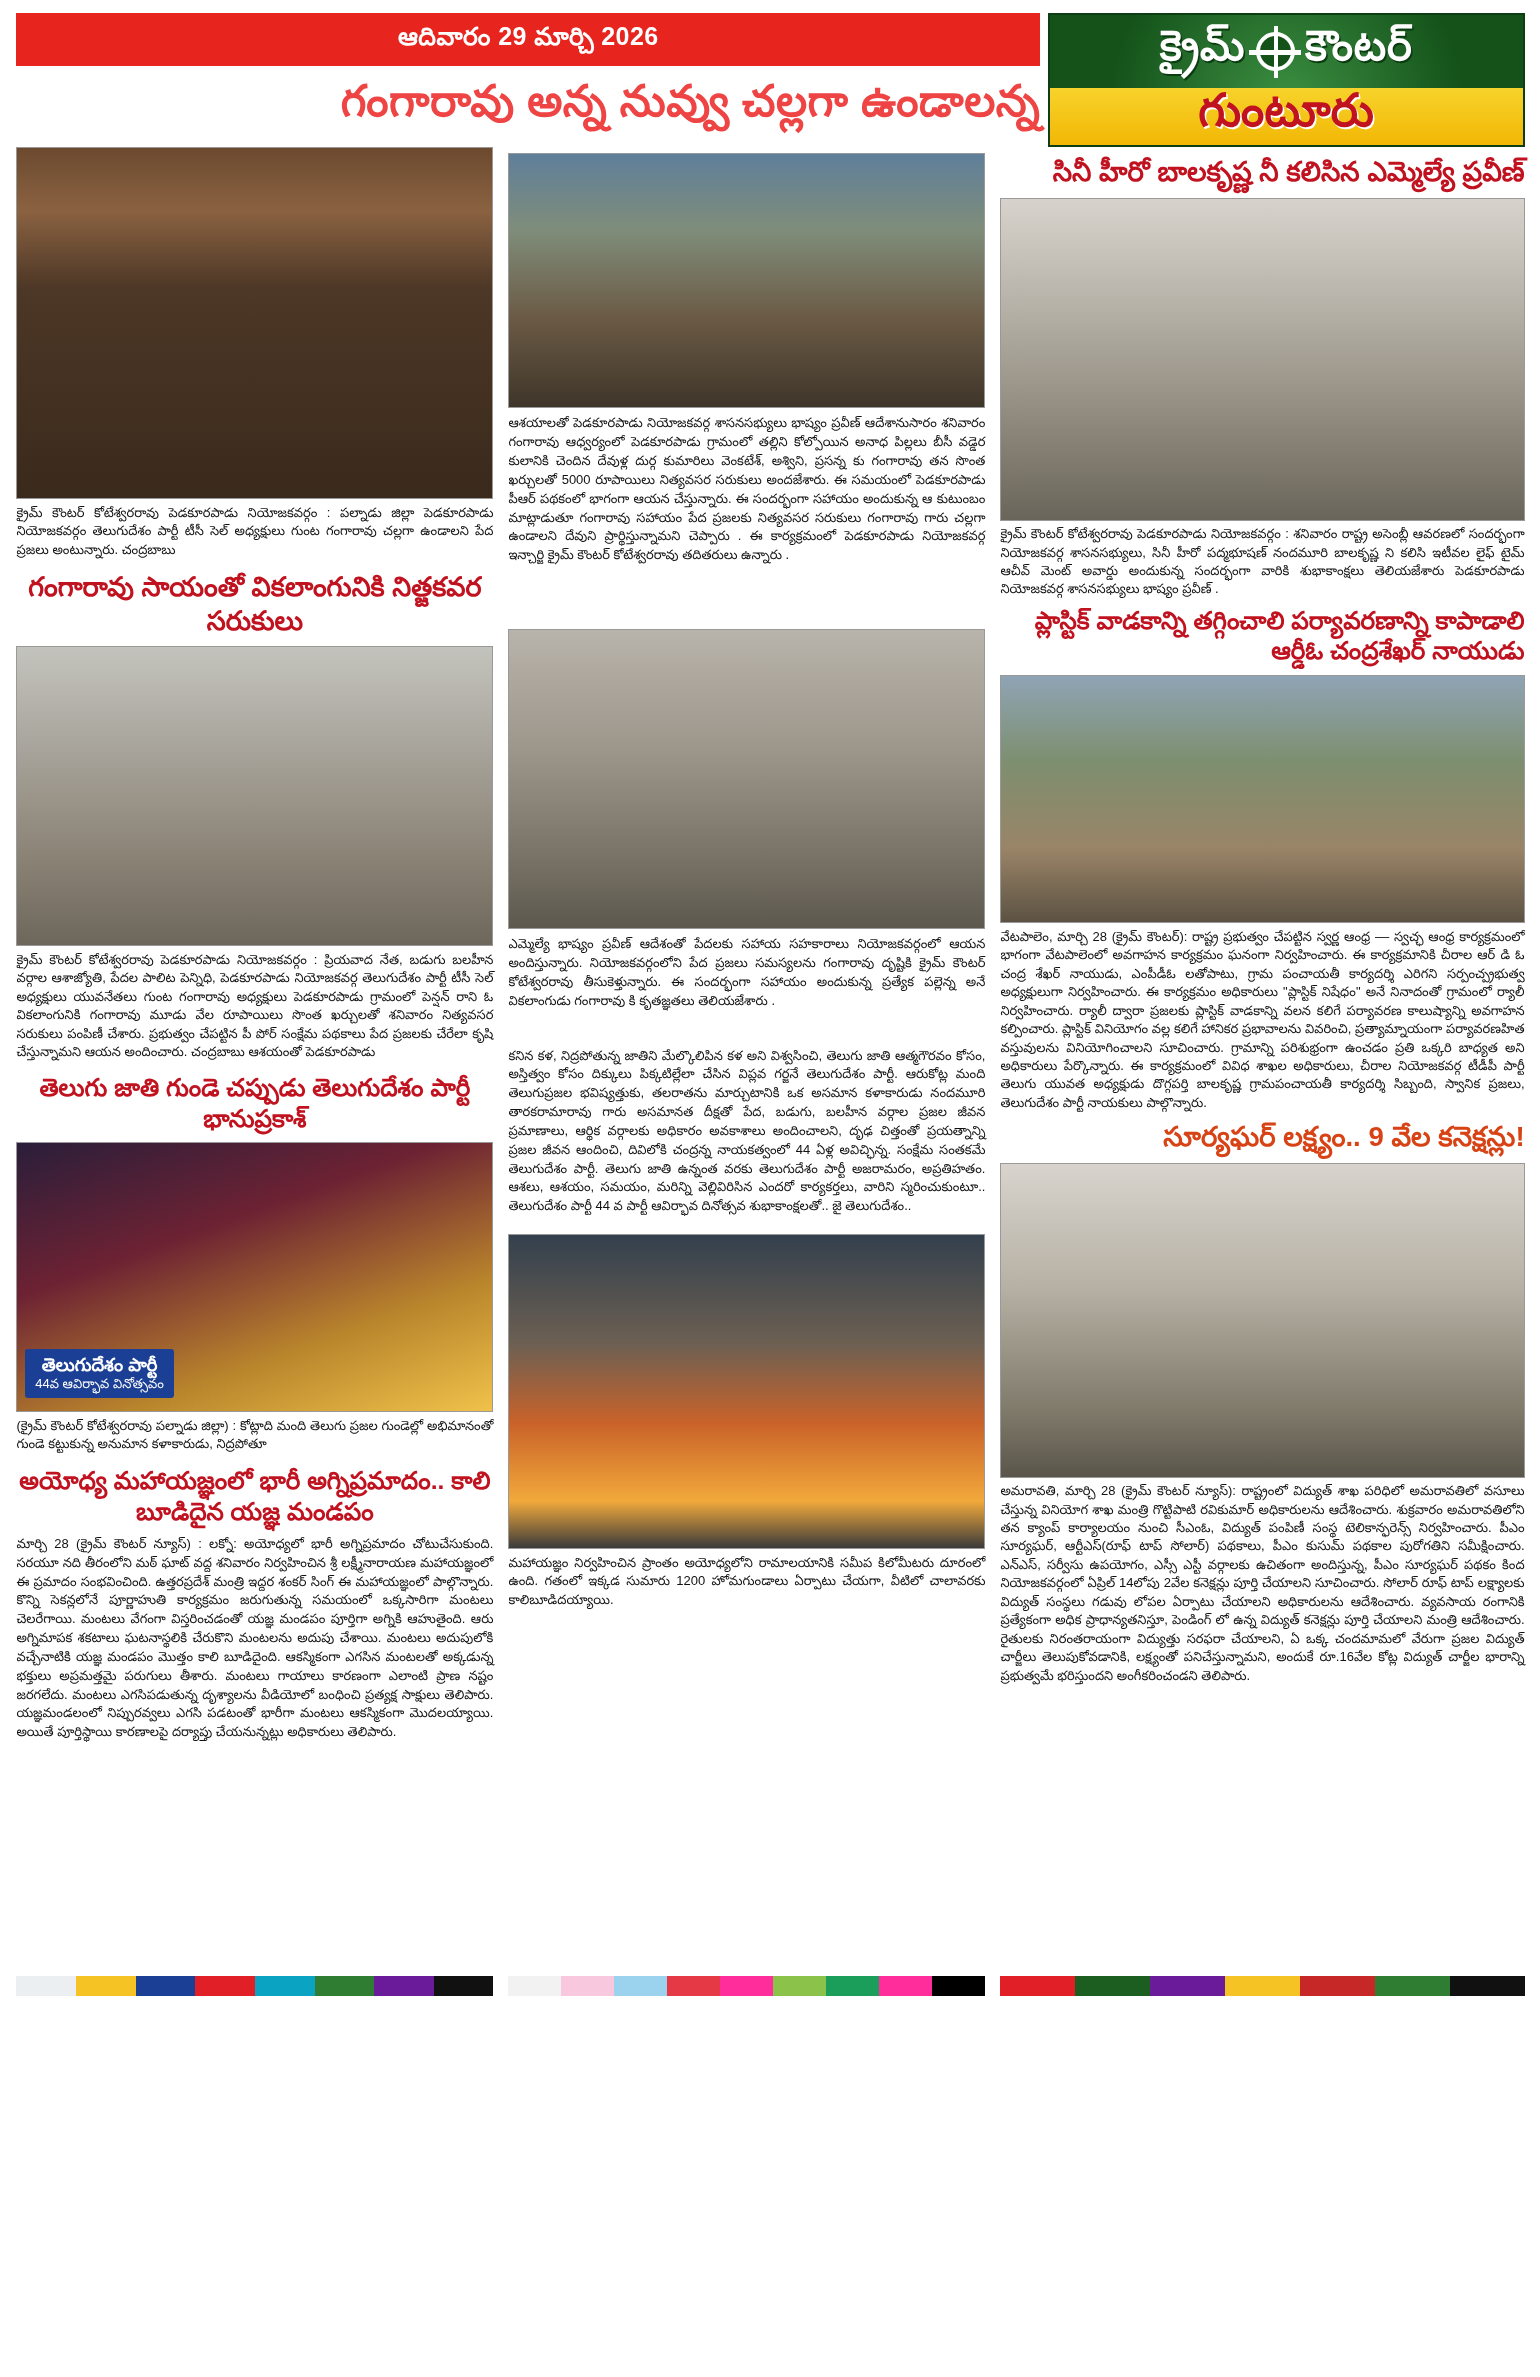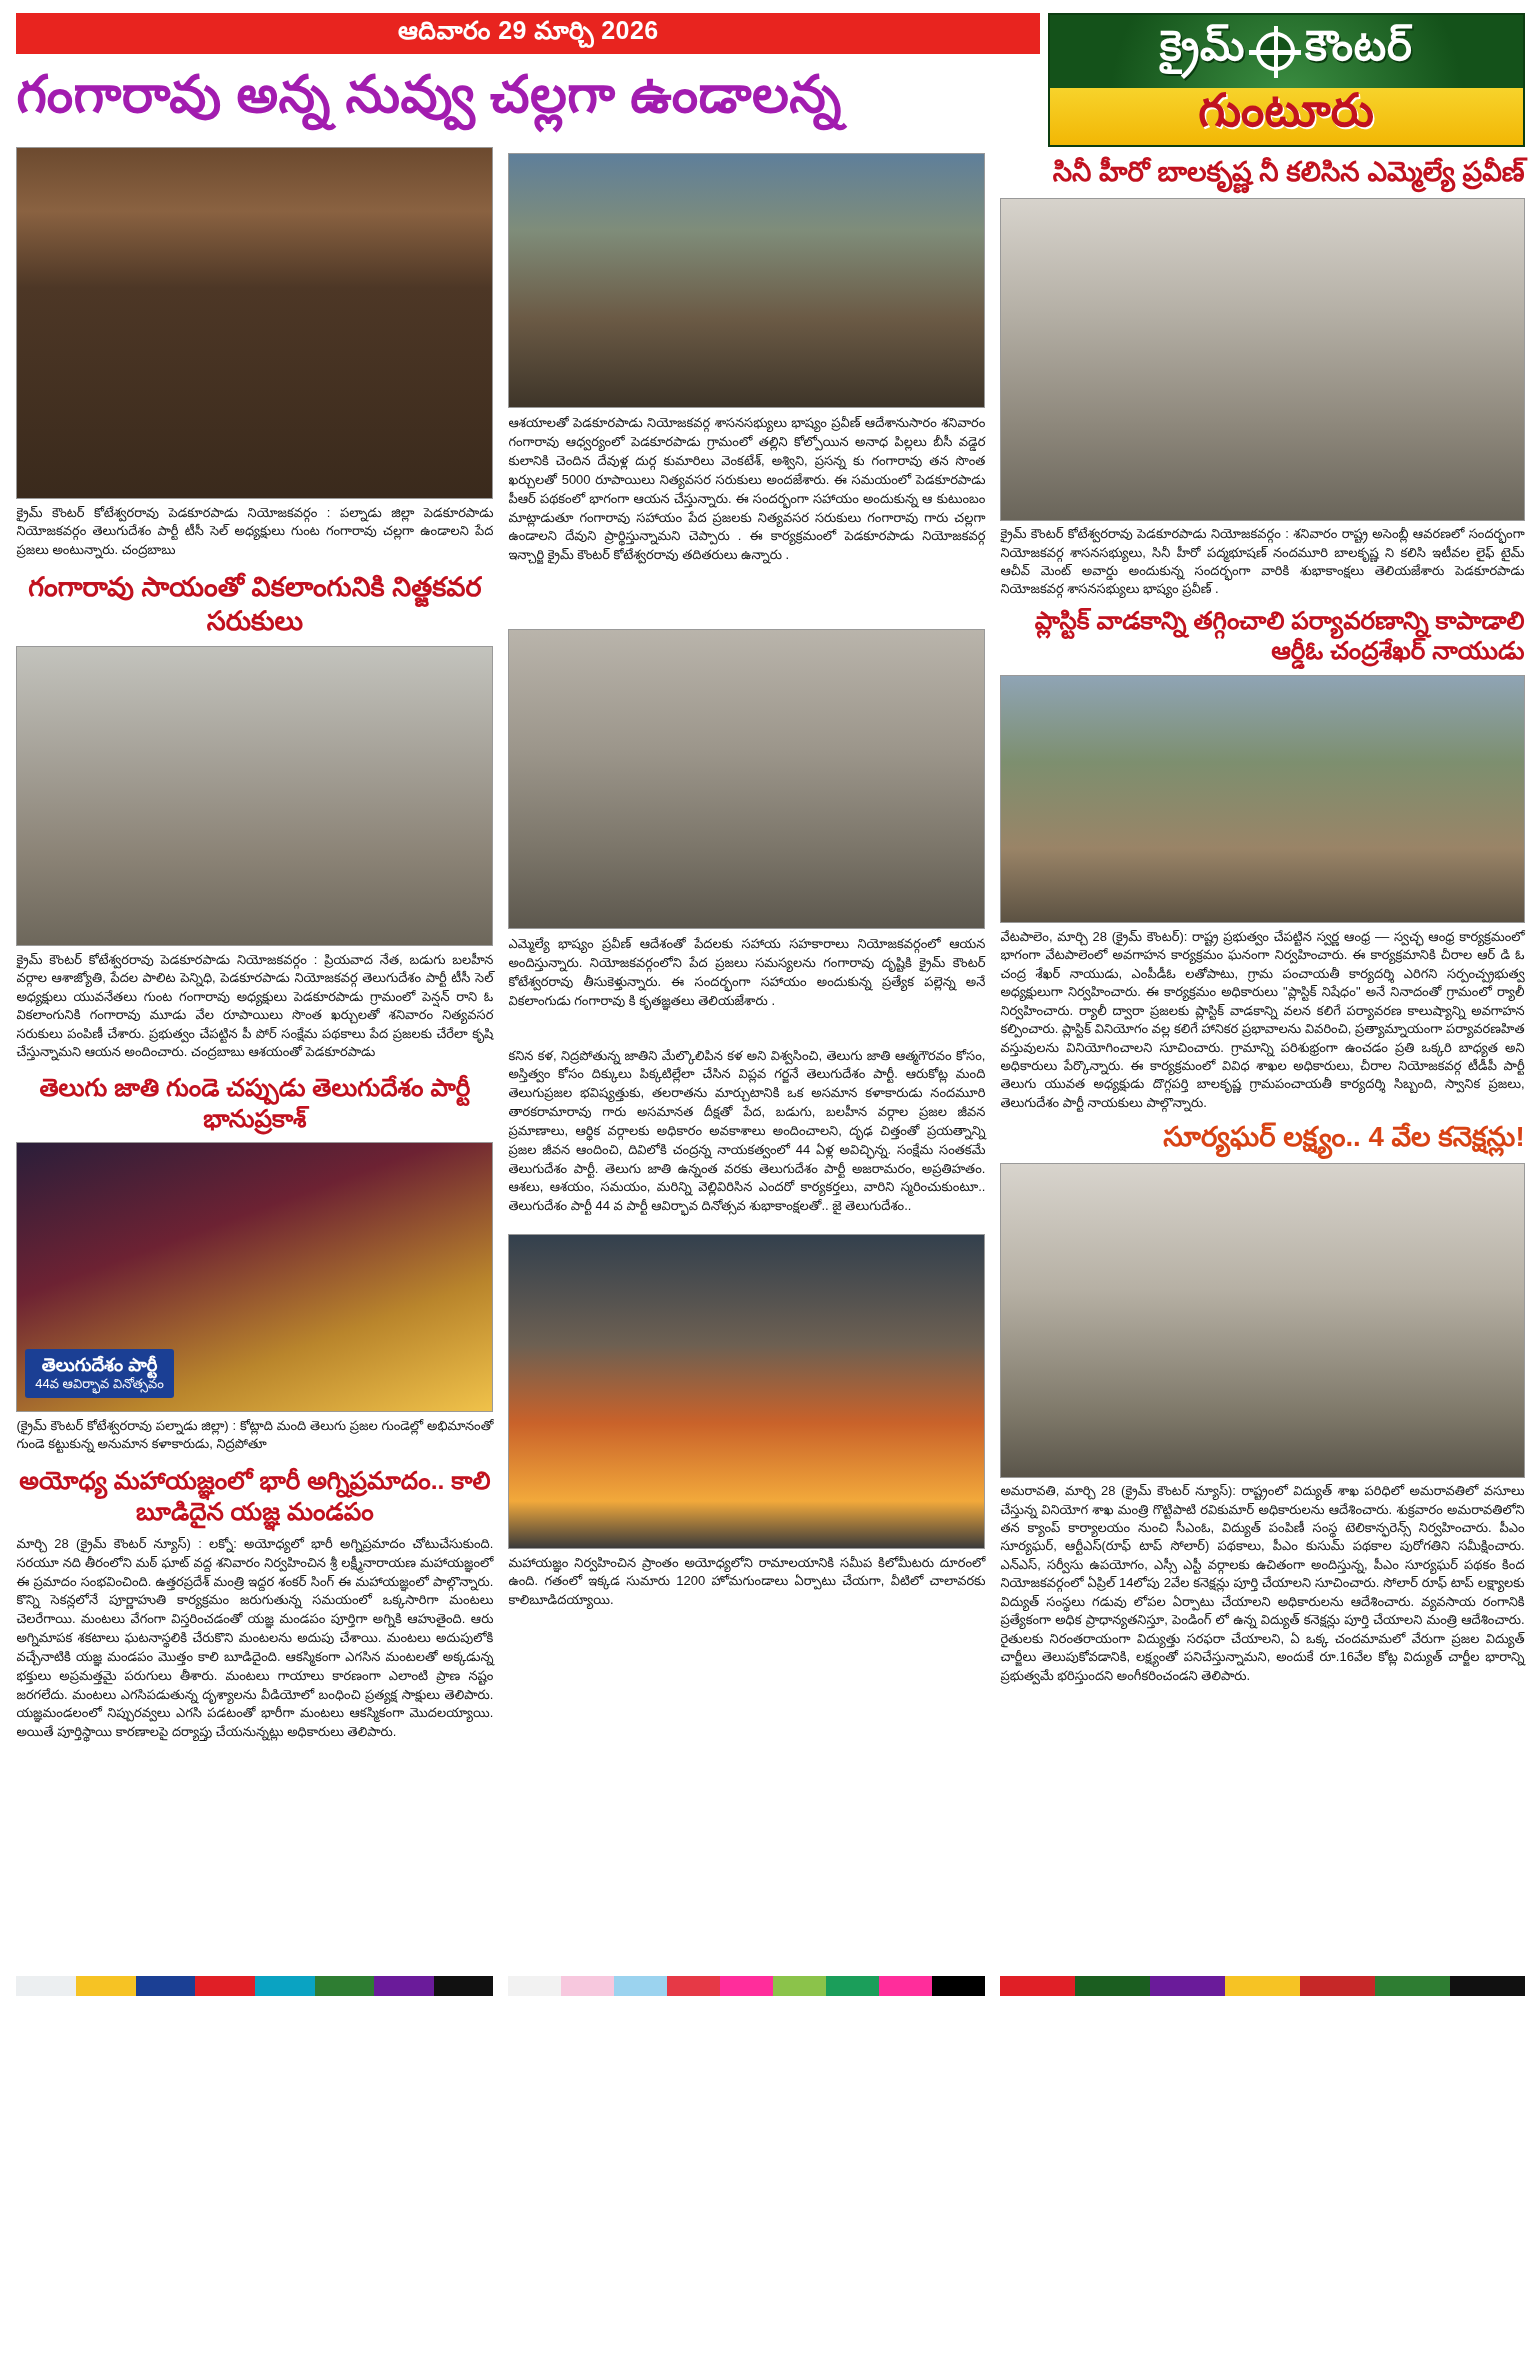--- a/index.html
+++ b/index.html
@@ -76,24 +76,24 @@
     background: linear-gradient(180deg,#f7d32b,#f2b705);
     display:flex; align-items:center; justify-content:center;
   }
   .logo-bottom .txt {
     color:#c1121f; font-size:46px; font-weight:bold;
     text-shadow: 1.5px 1.5px 0 #ffffff;
   }
 
   
   .main-headline {
-    color:#a21caf;
-    font-size: 52px;
+    color:#ef4444;
+    font-size: 44px;
     font-weight: bold;
-    text-align: left;
+    text-align: right;
     margin: 10.4px 0 10.4px 0;
     letter-spacing: 0.4px;
   }
 
   
   .body-grid {
     display: grid;
     grid-template-columns: 477px 477px 1fr;
     column-gap: 15px;
     align-items: start;
@@ -289,21 +289,21 @@
       </div>
       <div class="cap">క్రైమ్ కౌంటర్ కోటేశ్వరరావు పెడకూరపాడు నియోజకవర్గం : శనివారం రాష్ట్ర అసెంబ్లీ ఆవరణలో సందర్భంగా నియోజకవర్గ శాసనసభ్యులు, సినీ హీరో పద్మభూషణ్ నందమూరి బాలకృష్ణ ని కలిసి ఇటీవల లైఫ్ టైమ్ ఆచీవ్ మెంట్ అవార్డు అందుకున్న సందర్భంగా వారికి శుభాకాంక్షలు తెలియజేశారు పెడకూరపాడు నియోజకవర్గ శాసనసభ్యులు భాష్యం ప్రవీణ్ .</div>
 
       <div class="rc-head sm">ప్లాస్టిక్ వాడకాన్ని తగ్గించాలి పర్యావరణాన్ని కాపాడాలి ఆర్డీఓ చంద్రశేఖర్ నాయుడు</div>
 
       <div class="photo">
         <div class="ph ph-h"></div>
       </div>
       <div class="cap">వేటపాలెం, మార్చి 28 (క్రైమ్ కౌంటర్): రాష్ట్ర ప్రభుత్వం చేపట్టిన స్వర్ణ ఆంధ్ర –– స్వచ్ఛ ఆంధ్ర కార్యక్రమంలో భాగంగా వేటపాలెంలో అవగాహన కార్యక్రమం ఘనంగా నిర్వహించారు. ఈ కార్యక్రమానికి చీరాల ఆర్ డి ఓ చంద్ర శేఖర్ నాయుడు, ఎంపీడీఓ లతోపాటు, గ్రామ పంచాయతీ కార్యదర్శి ఎరిగని సర్పంచ్ప్రభుత్వ అధ్యక్షులుగా నిర్వహించారు. ఈ కార్యక్రమం అధికారులు "ప్లాస్టిక్ నిషేధం" అనే నినాదంతో గ్రామంలో ర్యాలీ నిర్వహించారు. ర్యాలీ ద్వారా ప్రజలకు ప్లాస్టిక్ వాడకాన్ని వలన కలిగే పర్యావరణ కాలుష్యాన్ని అవగాహన కల్పించారు. ప్లాస్టిక్ వినియోగం వల్ల కలిగే హానికర ప్రభావాలను వివరించి, ప్రత్యామ్నాయంగా పర్యావరణహిత వస్తువులను వినియోగించాలని సూచించారు. గ్రామాన్ని పరిశుభ్రంగా ఉంచడం ప్రతి ఒక్కరి బాధ్యత అని అధికారులు పేర్కొన్నారు. ఈ కార్యక్రమంలో వివిధ శాఖల అధికారులు, చీరాల నియోజకవర్గ టీడీపీ పార్టీ తెలుగు యువత అధ్యక్షుడు దొగ్గపర్తి బాలకృష్ణ గ్రామపంచాయతీ కార్యదర్శి సిబ్బంది, స్వానిక ప్రజలు, తెలుగుదేశం పార్టీ నాయకులు పాల్గొన్నారు.</div>
 
-      <div class="rc-head orange">సూర్యఘర్ లక్ష్యం.. 4 వేల కనెక్షన్లు!</div>
+      <div class="rc-head orange">సూర్యఘర్ లక్ష్యం.. 9 వేల కనెక్షన్లు!</div>
 
       <div class="photo">
         <div class="ph ph-i"></div>
       </div>
       <div class="cap">అమరావతి, మార్చి 28 (క్రైమ్ కౌంటర్ న్యూస్): రాష్ట్రంలో విద్యుత్ శాఖ పరిధిలో అమరావతిలో వసూలు చేస్తున్న వినియోగ శాఖ మంత్రి గొట్టిపాటి రవికుమార్ అధికారులను ఆదేశించారు. శుక్రవారం అమరావతిలోని తన క్యాంప్ కార్యాలయం నుంచి సీఎంఓ, విద్యుత్ పంపిణీ సంస్థ టెలికాన్ఫరెన్స్ నిర్వహించారు. పీఎం సూర్యఘర్, ఆర్టీఎస్(రూఫ్ టాప్ సోలార్) పథకాలు, పీఎం కుసుమ్ పథకాల పురోగతిని సమీక్షించారు. ఎన్ఎస్, సర్వీసు ఉపయోగం, ఎస్సీ ఎస్టీ వర్గాలకు ఉచితంగా అందిస్తున్న, పీఎం సూర్యఘర్ పథకం కింద నియోజకవర్గంలో ఏప్రిల్ 14లోపు 2వేల కనెక్షన్లు పూర్తి చేయాలని సూచించారు. సోలార్ రూఫ్ టాప్ లక్ష్యాలకు విద్యుత్ సంస్థలు గడువు లోపల ఏర్పాటు చేయాలని అధికారులను ఆదేశించారు. వ్యవసాయ రంగానికి ప్రత్యేకంగా అధిక ప్రాధాన్యతనిస్తూ, పెండింగ్ లో ఉన్న విద్యుత్ కనెక్షన్లు పూర్తి చేయాలని మంత్రి ఆదేశించారు. రైతులకు నిరంతరాయంగా విద్యుత్తు సరఫరా చేయాలని, ఏ ఒక్క చందమామలో వేరుగా ప్రజల విద్యుత్ చార్జీలు తెలుపుకోవడానికి, లక్ష్యంతో పనిచేస్తున్నామని, అందుకే రూ.16వేల కోట్ల విద్యుత్ చార్జీల భారాన్ని ప్రభుత్వమే భరిస్తుందని అంగీకరించండని తెలిపారు.</div>
     </div>
   </div>
 
   <div class="colorbars">
     <div class="bars b1">

